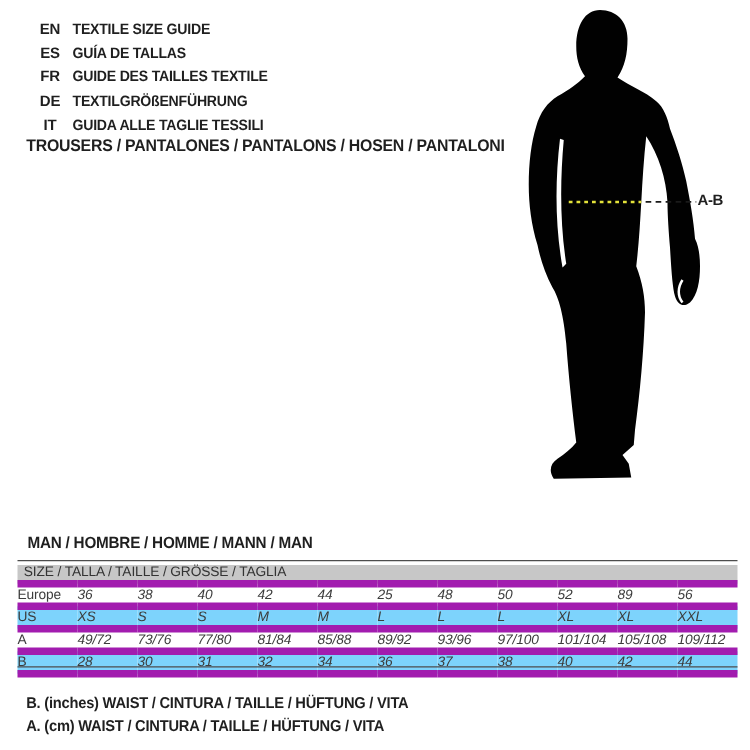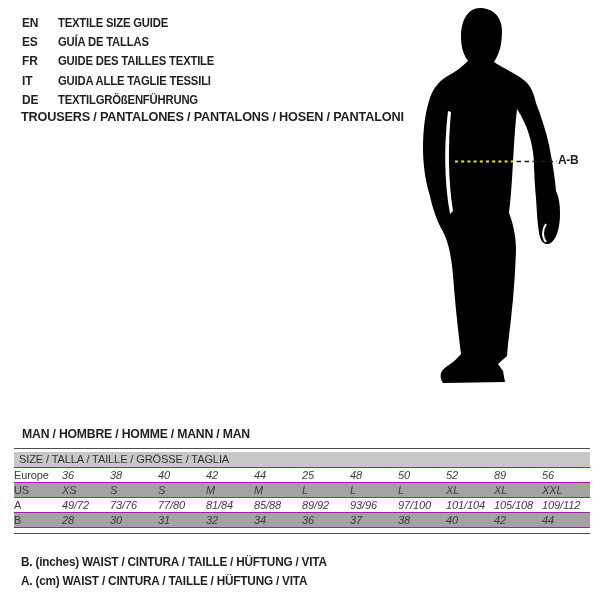--- a/index.html
+++ b/index.html
@@ -7,45 +7,45 @@
     width:600px; height:600px; position:relative; overflow:hidden;
     background:#ffffff; color:#1f1f1f;
     font-family:"Liberation Sans", sans-serif;
   }
   .abs { position:absolute; }
   .cond { display:inline-block; transform:scaleX(0.94); transform-origin:0 50%; white-space:nowrap; }
 
   
   .lang-block { left:22px; top:13px; }
   .lang-row { display:flex; height:19.3px; align-items:center; font-weight:700; font-size:12px; letter-spacing:-0.2px; }
-  .lang-code { width:36px; flex:0 0 36px; }
+  .lang-code { width:36px; flex:0 0 36px;text-align:center; }
 
   
   .category-title { left:21px; top:109px; font-size:13.5px; font-weight:700; letter-spacing:-0.2px;text-align:center; }
   .gender-title   { left:22px; top:426px; font-size:13px;  font-weight:700; letter-spacing:-0.2px; }
 
   
   .figure-svg { position:absolute; left:400px; top:0; width:200px; height:400px; }
   .silhouette { fill:#010101; fill-rule:nonzero; }
   .ab-label { left:558px; top:153px; font-size:12px; font-weight:600; letter-spacing:-0.3px; }
 
   
   .rule { left:14px; width:576px; height:1px; background:#4d4d4d; }
   .rule-top { top:448px; }
   .rule-bottom { top:533px; }
   table.size-table {
     position:absolute; left:14px; top:452px; width:576px;
     border-collapse:collapse; table-layout:fixed;
     font-size:11px; color:#3c3c3c; letter-spacing:-0.1px;
   }
-  table.size-table tr { height:15px; border-bottom:1px solid #a21caf; }
+  table.size-table tr { height:15px; border-bottom:6px solid #a21caf; }
   table.size-table td { padding:0; vertical-align:middle; }
   tr.head-row { background:#c7c7c7; }
   tr.head-row td { text-align:left; padding-left:5px; color:#333; }
-  tr.alt { background:#a3a3a3; }
+  tr.alt { background:#7dd3fc; }
   td.lbl { width:70px; text-align:left; padding-left:5px; }
   td.val { width:46px; text-align:left;font-style:italic; }
 
   
   .notes { left:21px; top:553px; font-size:12.5px; font-weight:700; line-height:18.6px; letter-spacing:-0.2px; }
   .note-line { white-space:nowrap; }
 </style>
 </head>
 <body>
 
@@ -56,26 +56,26 @@
   </div>
   <div class="lang-row">
     <span class="lang-code">ES</span>
     <span class="cond">GUÍA DE TALLAS</span>
   </div>
   <div class="lang-row">
     <span class="lang-code">FR</span>
     <span class="cond">GUIDE DES TAILLES TEXTILE</span>
   </div>
   <div class="lang-row">
+    <span class="lang-code">DE</span>
+    <span class="cond">TEXTILGRÖßENFÜHRUNG</span>
+  </div>
+  <div class="lang-row">
     <span class="lang-code">IT</span>
     <span class="cond">GUIDA ALLE TAGLIE TESSILI</span>
-  </div>
-  <div class="lang-row">
-    <span class="lang-code">DE</span>
-    <span class="cond">TEXTILGRÖßENFÜHRUNG</span>
   </div>
 </div>
 
 <div class="abs category-title">
   <span class="cond">TROUSERS / PANTALONES / PANTALONS / HOSEN / PANTALONI</span>
 </div>
 
 <svg class="figure-svg" viewBox="0 0 200 400" xmlns="http://www.w3.org/2000/svg">
   <path class="silhouette" d="
     M 80 8

